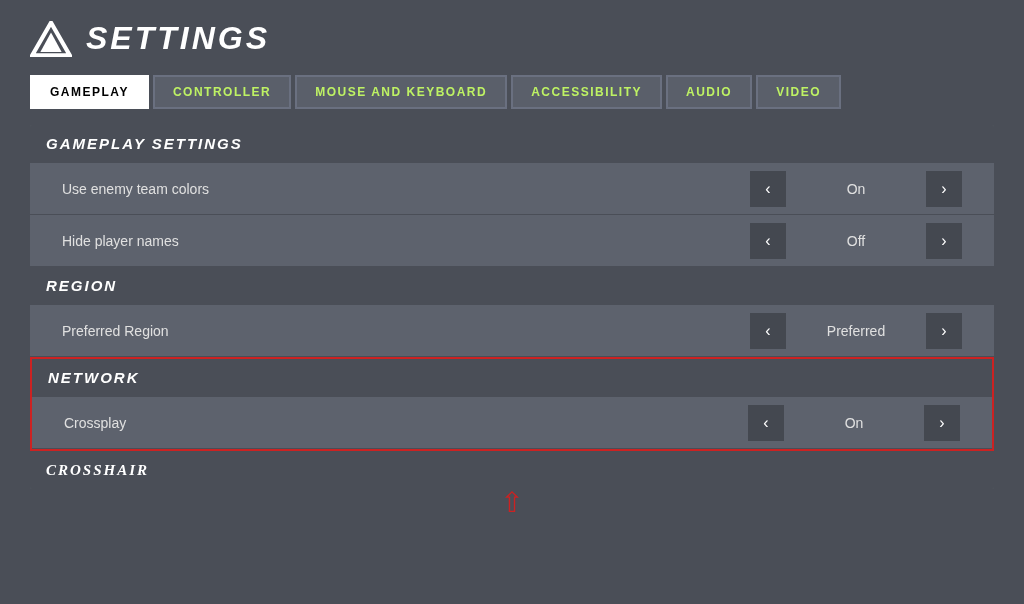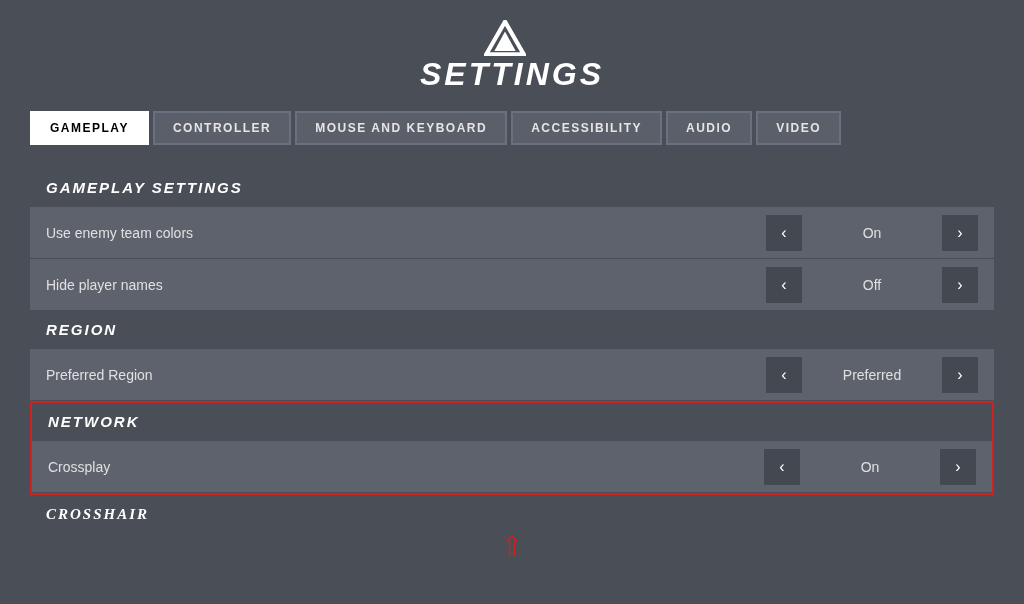--- a/index.html
+++ b/index.html
@@ -22,21 +22,20 @@
       height: 100%;
       background-color: #4a4e57;
       padding: 20px 30px;
     }
 
     
     .header {
       display: flex;
       align-items: center;
       margin-bottom: 18px;
-      flex-direction: column;
     }
 
     .logo-icon {
       width: 42px;
       height: 36px;
       margin-right: 14px;
       flex-shrink: 0;
     }
 
     .logo-icon svg {
@@ -50,28 +49,28 @@
       font-style: italic;
       color: #ffffff;
       letter-spacing: 3px;
       text-transform: uppercase;
     }
 
     
     .tab-nav {
       display: flex;
       gap: 4px;
-      margin-bottom: 24px;
+      margin-bottom: 16px;
     }
 
     .tab-btn {
       padding: 8px 18px;
       background-color: #5a5f6a;
       border: 2px solid #6a7080;
-      color: #e5e5e5;
+      color: #bef264;
       font-size: 12px;
       font-weight: 700;
       letter-spacing: 1.5px;
       text-transform: uppercase;
       cursor: pointer;
       white-space: nowrap;
     }
 
     .tab-btn.active {
       background-color: #ffffff;
@@ -114,21 +113,21 @@
       color: #ffffff;
       letter-spacing: 2px;
       text-transform: uppercase;
     }
 
     
     .setting-row {
       display: flex;
       align-items: center;
       background-color: #5d626d;
-      padding: 0 16px;
+      padding: 0 32px;
       height: 52px;
       border-bottom: 1px solid #4a4e57;
     }
 
     .setting-label {
       flex: 1;
       font-size: 14px;
       color: #e0e0e0;
       font-weight: 400;
     }

